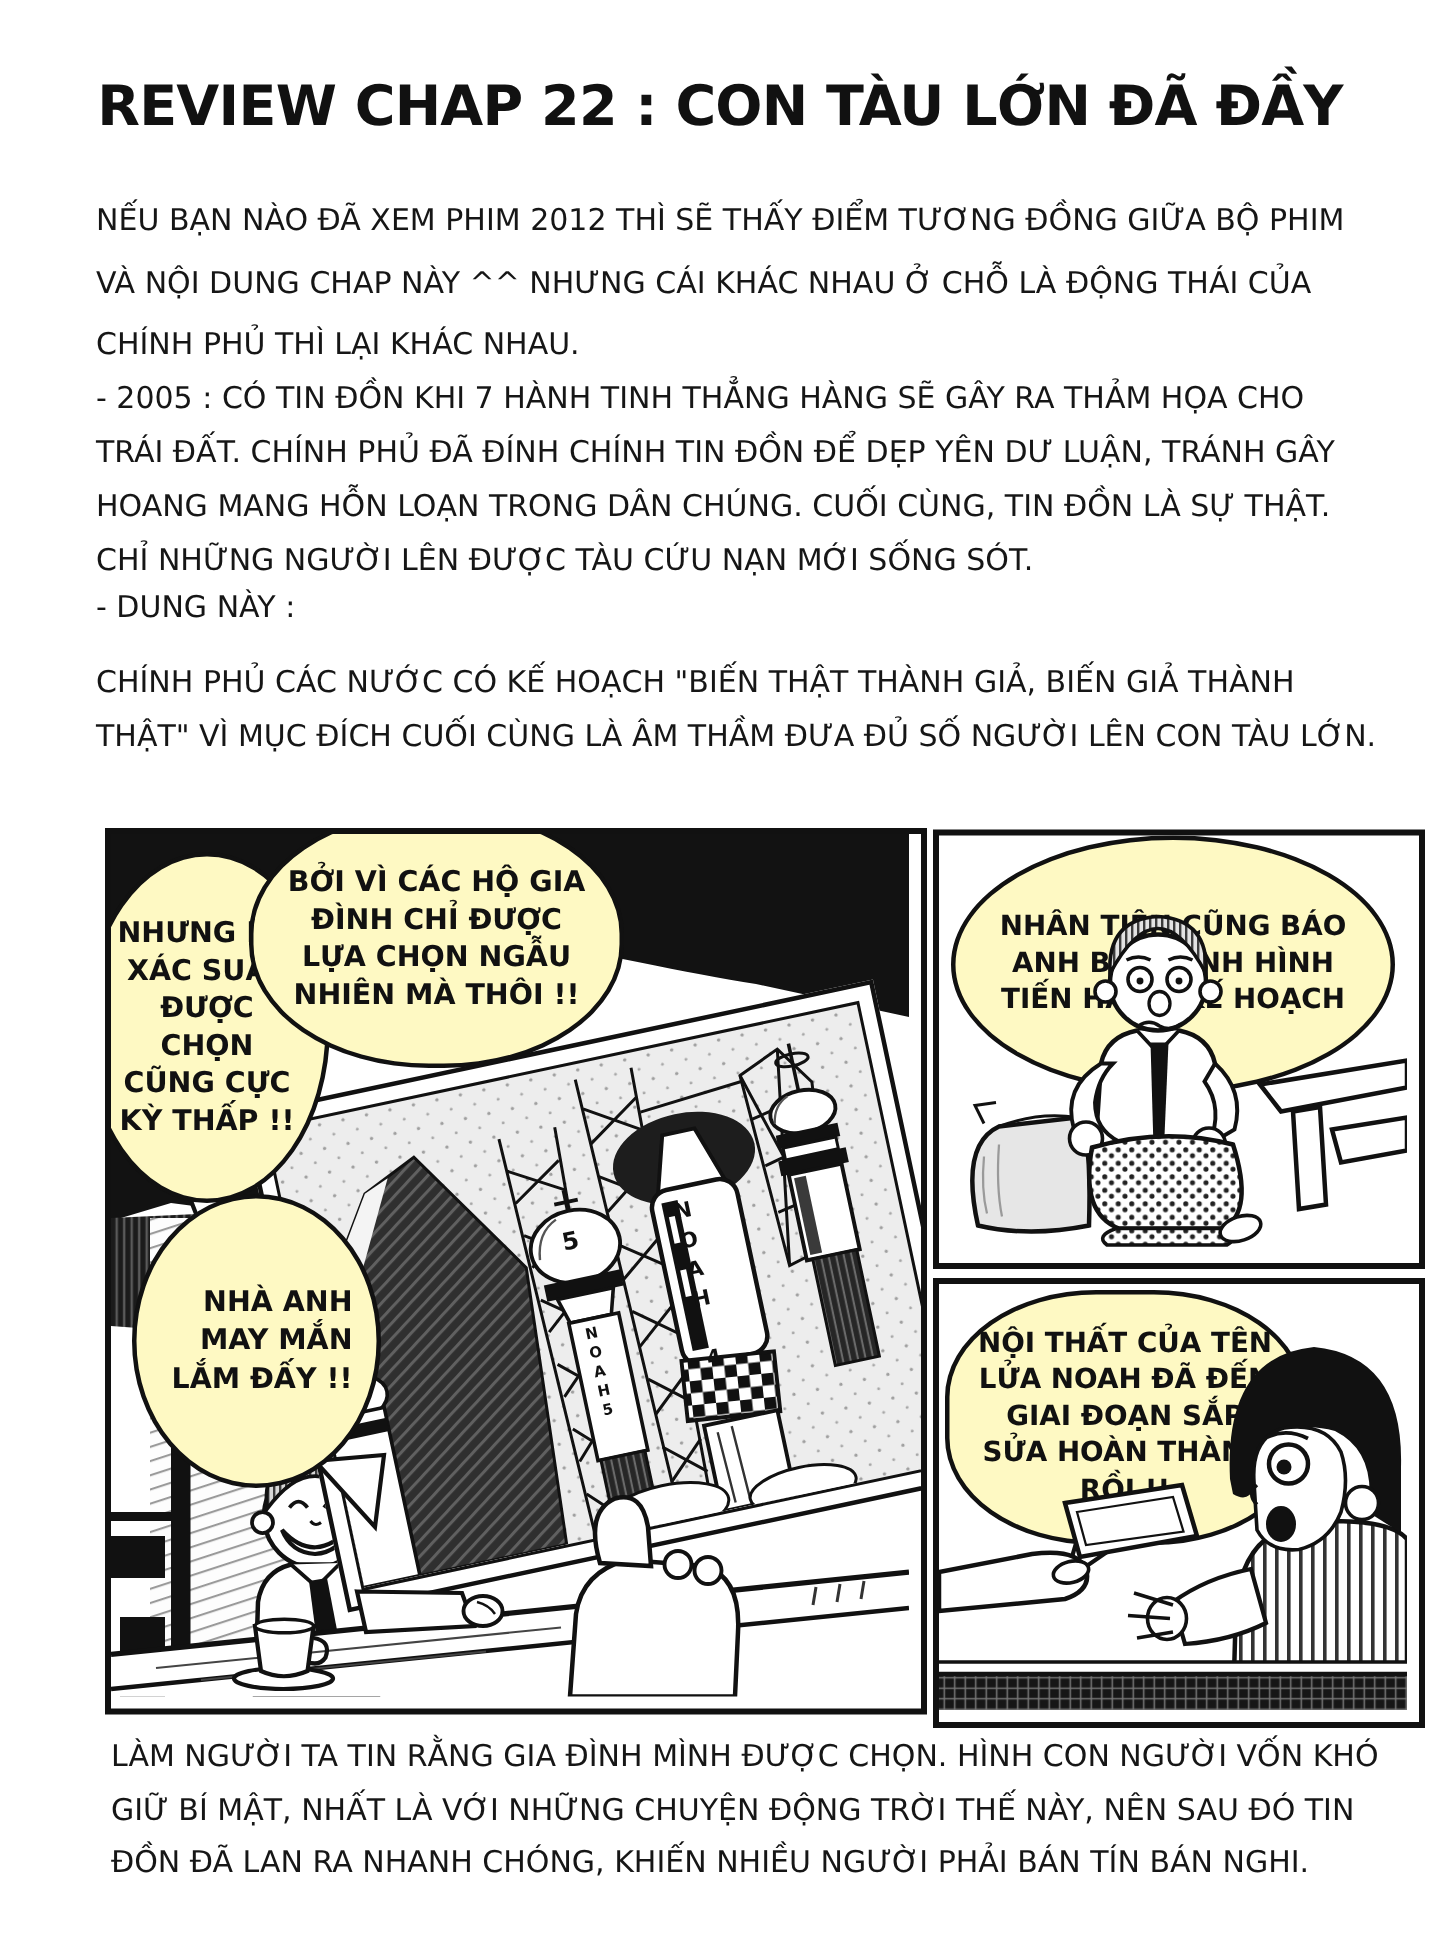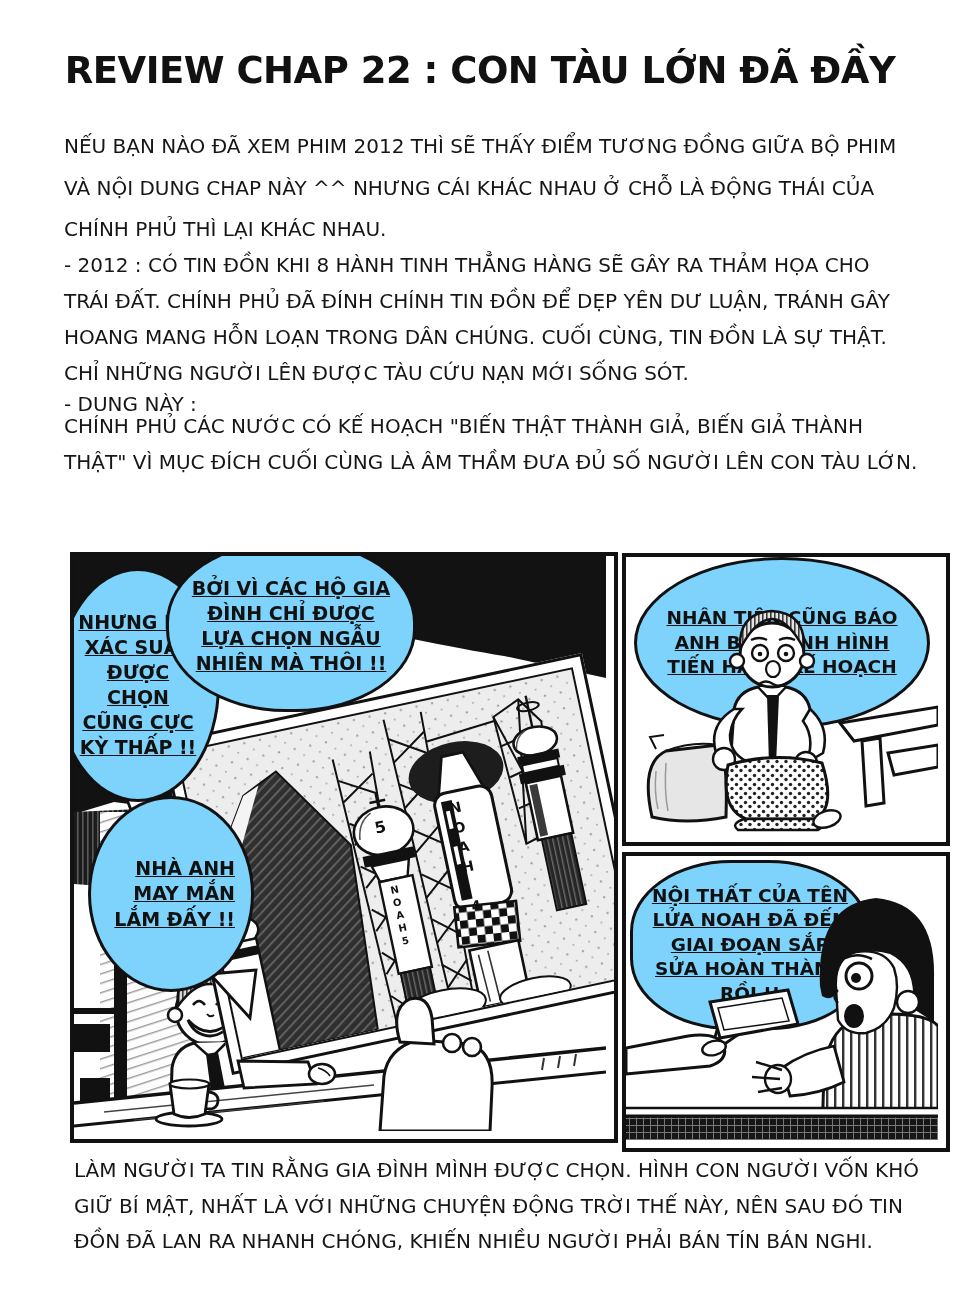--- a/index.html
+++ b/index.html
@@ -4,21 +4,21 @@
 <style>
   html,body { margin:0; padding:0; background:#fff; }
   .page { position:relative; width:960px; height:1292px; background:#fff;
           font-family:"DejaVu Sans","Liberation Sans",sans-serif; color:#111; overflow:hidden; }
   .title { position:absolute; top:38px; left:0; width:100%; text-align:center;
            font-size:37px; font-weight:700; letter-spacing:-0.5px;margin-top:11px; }
   .para { position:absolute; left:64px; width:856px; font-weight:400; font-size:20px; color:#161616; }
   .p-intro  { top:126px; line-height:2.08; }
   .p-2012   { top:247px; line-height:1.8; }
   .p-chaplabel { top:392px; line-height:1.2; }
-  .p-chapbody  { top:408px; line-height:1.8; }
+  .p-chapbody  { top:436px; line-height:1.8; }
   .p-section   { top:511px; line-height:1.2; padding-left:8px; }
   .p-outro     { top:1153px; line-height:1.78; padding-left:10px; width:846px; }
 
   .comic { position:absolute; left:70px; top:552px; width:880px; height:604px; }
   .panel { position:absolute; background:#fff; border:4px solid #111; overflow:hidden; }
   .panel-left { left:0; top:0; width:540px; height:583px; }
   .panel-rt   { left:552px; top:1px; width:320px; height:285px; }
   .panel-rb   { left:552px; top:300px; width:320px; height:292px; }
 
   .art, .art-over { position:absolute; left:0; top:0; }
@@ -31,41 +31,41 @@
   .photo-inner { position:relative; width:100%; height:100%; border:2px solid #111;
                  background:#ededed; overflow:hidden; box-sizing:border-box; }
   .photo-inner svg { display:block; width:100%; height:100%; }
 
   .vtext { position:absolute; writing-mode:vertical-rl; text-orientation:upright;
            font-weight:700; color:#111; z-index:3; }
   .lbl-noah4 { left:263px; top:114px; font-size:14px; letter-spacing:4px; }
   .lbl-noah5 { left:189px; top:184px; font-size:10px; letter-spacing:2px; }
   .lbl-5     { position:absolute; left:188px; top:116px; font-size:16px; font-weight:700; z-index:3; }
 
-  .bubble { position:absolute; background:#7dd3fc; border:3px solid #111; border-radius:50%;
+  .bubble { position:absolute; background:#fef9c3; border:3px solid #111; border-radius:50%;
             display:flex; align-items:center; justify-content:center; text-align:center;
             font-weight:700; font-size:19px; line-height:1.32; color:#111;
-            padding:10px 16px; box-sizing:border-box; z-index:5;text-decoration:underline; }
+            padding:10px 16px; box-sizing:border-box; z-index:5; }
   .b-prob   { left:-18px; top:12px;  width:164px; height:234px; }
   .b-random { left:92px;  top:-16px; width:250px; height:172px; border-radius:48%; }
   .b-lucky  { left:338px; top:-18px; width:176px; height:132px; }
   .b-family { left:14px;  top:240px; width:166px; height:196px;text-align:right; }
   .b-plan   { left:8px;  top:0px; width:296px; height:172px; z-index:1; font-size:18.5px; padding:10px 26px;}
   .b-interior { left:4px; top:4px; width:240px; height:170px; border-radius:42%; z-index:1; font-size:18.5px; }
   .rt-art { z-index:2; }
 </style>
 </head>
 <body>
 
 <div class="page">
 
   <div class="title">REVIEW CHAP 22 : CON TÀU LỚN ĐÃ ĐẦY</div>
 
   <div class="para p-intro">NẾU BẠN NÀO ĐÃ XEM PHIM 2012 THÌ SẼ THẤY ĐIỂM TƯƠNG ĐỒNG GIỮA BỘ PHIM VÀ NỘI DUNG CHAP NÀY ^^ NHƯNG CÁI KHÁC NHAU Ở CHỖ LÀ ĐỘNG THÁI CỦA CHÍNH PHỦ THÌ LẠI KHÁC NHAU.</div>
-  <div class="para p-2012">- 2012 : CÓ TIN ĐỒN KHI 8 HÀNH TINH THẲNG HÀNG SẼ GÂY RA THẢM HỌA CHO TRÁI ĐẤT. CHÍNH PHỦ ĐÃ ĐÍNH CHÍNH TIN ĐỒN ĐỂ DẸP YÊN DƯ LUẬN, TRÁNH GÂY HOANG MANG HỖN LOẠN TRONG DÂN CHÚNG. CUỐI CÙNG, TIN ĐỒN LÀ SỰ THẬT. CHỈ NHỮNG NGƯỜI LÊN ĐƯỢC TÀU CỨU NẠN MỚI SỐNG SÓT.</div>
+  <div class="para p-2012">- 2005 : CÓ TIN ĐỒN KHI 7 HÀNH TINH THẲNG HÀNG SẼ GÂY RA THẢM HỌA CHO TRÁI ĐẤT. CHÍNH PHỦ ĐÃ ĐÍNH CHÍNH TIN ĐỒN ĐỂ DẸP YÊN DƯ LUẬN, TRÁNH GÂY HOANG MANG HỖN LOẠN TRONG DÂN CHÚNG. CUỐI CÙNG, TIN ĐỒN LÀ SỰ THẬT. CHỈ NHỮNG NGƯỜI LÊN ĐƯỢC TÀU CỨU NẠN MỚI SỐNG SÓT.</div>
   <div class="para p-chaplabel">- DUNG NÀY :</div>
   <div class="para p-chapbody">CHÍNH PHỦ CÁC NƯỚC CÓ KẾ HOẠCH "BIẾN THẬT THÀNH GIẢ, BIẾN GIẢ THÀNH THẬT" VÌ MỤC ĐÍCH CUỐI CÙNG LÀ ÂM THẦM ĐƯA ĐỦ SỐ NGƯỜI LÊN CON TÀU LỚN.</div>
 
   <div class="comic">
 
     <div class="panel panel-left">
 
       <svg class="art" width="532" height="575" viewBox="0 0 532 575">
         <defs>
           <pattern id="lp-vhatch" width="5" height="8" patternUnits="userSpaceOnUse">

